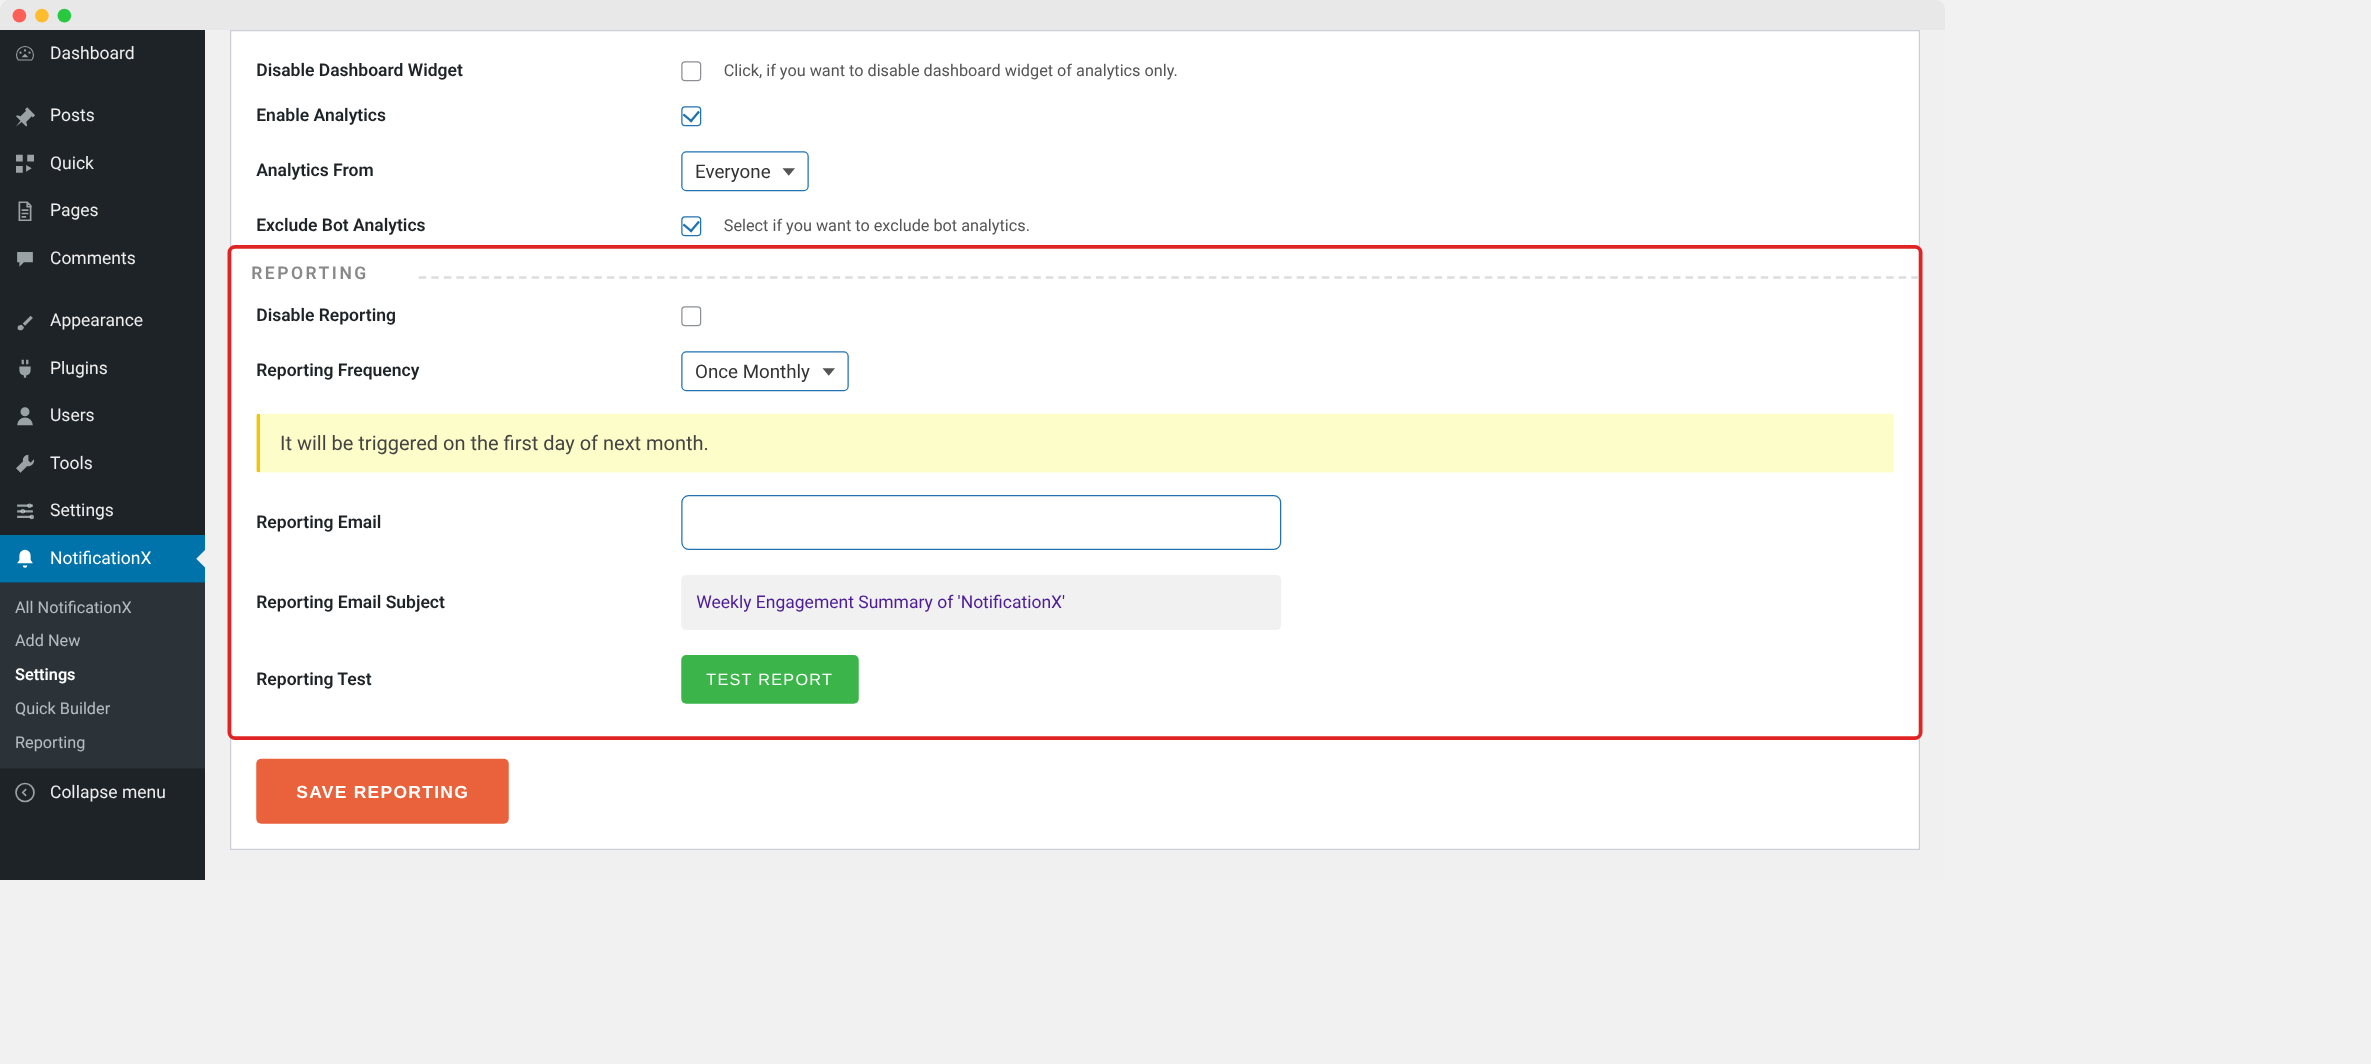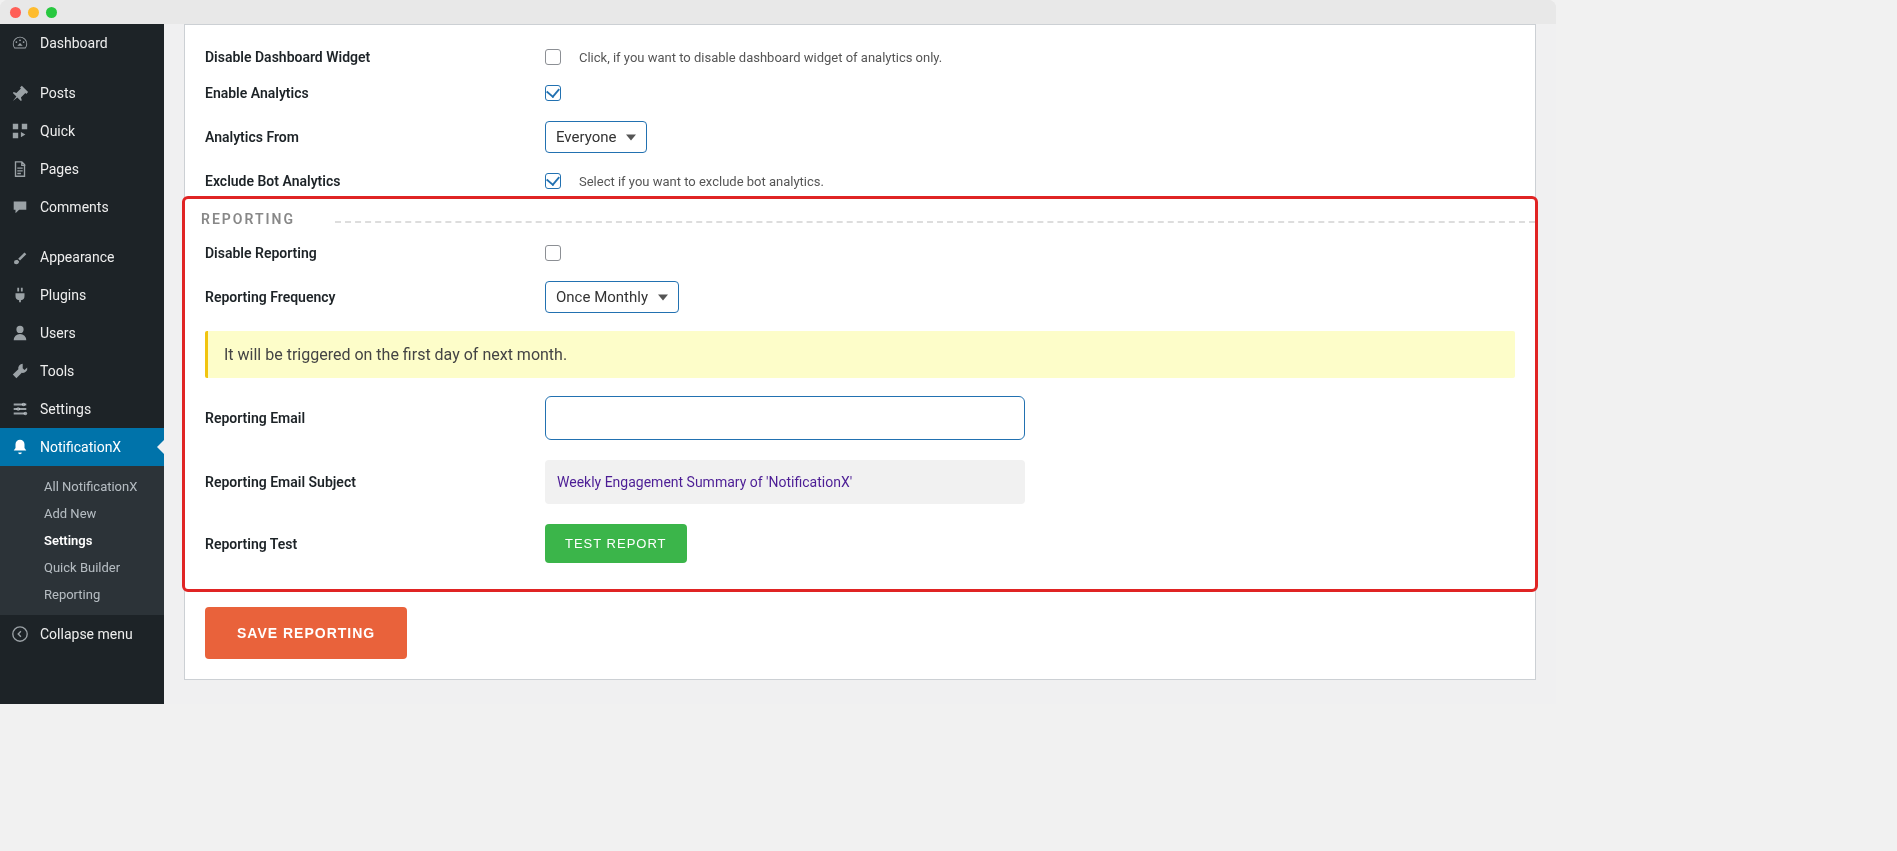--- a/index.html
+++ b/index.html
@@ -12,21 +12,21 @@
 .dot.green { background: #28c840; }
 
 .app { display: flex; min-height: 680px; }
 .sidebar { width: 164px; background: #1d2327; color: #fff; font-size: 14px; flex-shrink: 0; }
 .side-item { display: flex; align-items: center; gap: 10px; padding: 9px 10px; color: #eee; cursor: pointer; }
 .side-item .icon { width: 20px; height: 20px; display: flex; align-items: center; justify-content: center; fill: rgba(240,246,252,0.6); color: rgba(240,246,252,0.6); flex-shrink: 0; }
 .side-item.active { background: #0073aa; color: #fff; position: relative; }
 .side-item.active .icon { fill: #fff; color: #fff; }
 .side-item.active::after { content: ''; position: absolute; right: -1px; top: 50%; transform: translateY(-50%); border-top: 8px solid transparent; border-bottom: 8px solid transparent; border-right: 8px solid #f0f0f1; }
 .submenu { background: #2c3338; padding: 7px 0; }
-.submenu .sub { padding: 6px 12px; color: rgba(240,246,252,0.7); font-size: 13px; cursor: pointer; margin-left: 32px; }
+.submenu .sub { padding: 6px 12px; color: rgba(240,246,252,0.7); font-size: 13px; cursor: pointer; }
 .submenu .sub.current { color: #fff; font-weight: 600; }
 .side-sep { height: 12px; }
 
 .main { flex: 1; background: #f0f0f1; padding: 0 20px 20px; overflow: auto; }
 .panel { background: #fff; border: 1px solid #ccd0d4; padding: 14px 0 0 0; }
 .row { display: flex; align-items: center; padding: 10px 20px; }
 .row-label { width: 340px; font-weight: 600; font-size: 14px; color: #1d2327; flex-shrink: 0; }
 .row-control { display: flex; align-items: flex-end; gap: 18px; }
 .help { font-size: 13px; color: #555; }
 .chk { width: 16px; height: 16px; border: 1px solid #8c8f94; border-radius: 3px; background: #fff; flex-shrink: 0; cursor: pointer; display: inline-block; }

